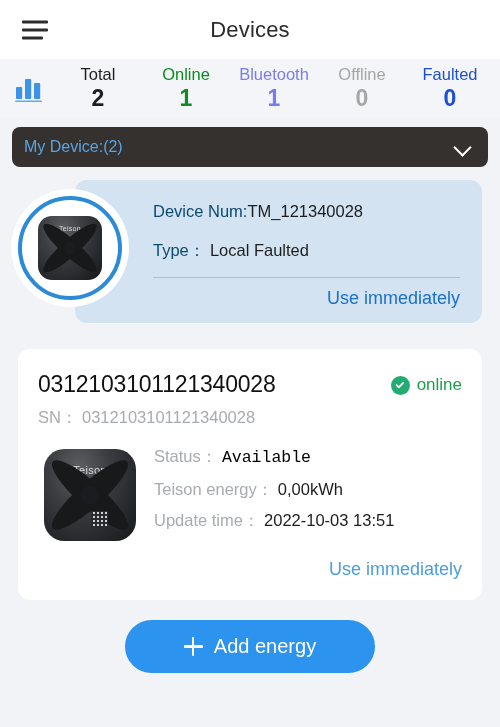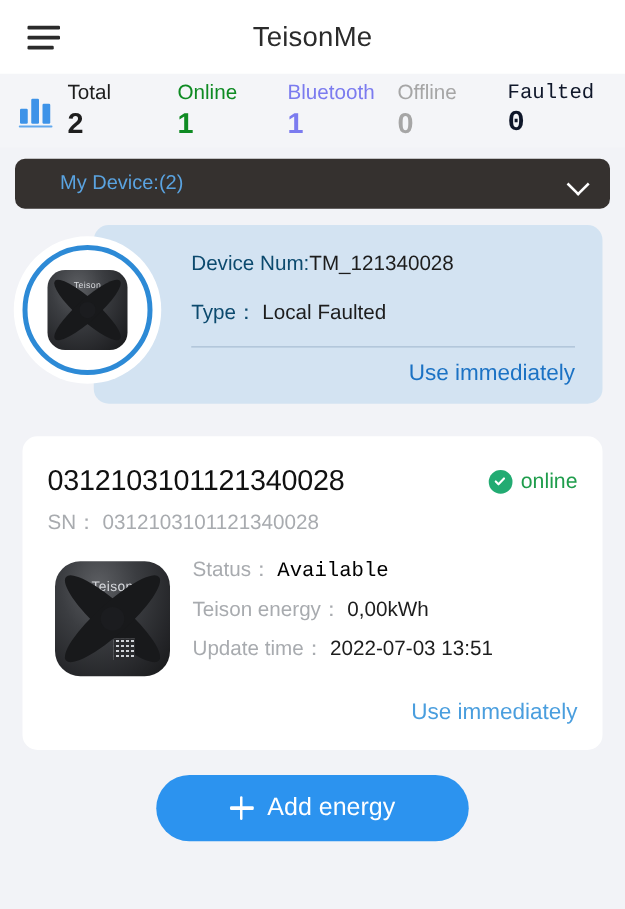--- a/index.html
+++ b/index.html
@@ -29,34 +29,34 @@
     width: 100%; text-align: center; font-size: 22px; color: #2b2b2b; letter-spacing: .2px;
   }
 
   
   .stats {
     height: 59px; background: #f4f5f8;
     display: flex; align-items: center; padding: 0 6px 0 4px;
   }
   .chart-icon { width: 50px; flex: 0 0 50px; display: flex; justify-content: center; }
   .chart-icon svg { display: block; }
-  .stat { flex: 1 1 0; line-height: 1.12; }
+  .stat { flex: 1 1 0; text-align: center; line-height: 1.12; }
   .stat-label { font-size: 16.5px; }
   .stat-value { font-size: 23px; font-weight: bold; margin-top: 2px; }
   .s-total .stat-label, .s-total .stat-value { color: #1e1e1e; }
   .s-online .stat-label, .s-online .stat-value { color: #0f8b23; }
   .s-bt .stat-label, .s-bt .stat-value { color: #7b7bef; }
   .s-off .stat-label, .s-off .stat-value { color: #a6a6a6; }
-  .s-fault .stat-label, .s-fault .stat-value { color: #0f172a; font-family: Liberation Mono, monospace; }
+  .s-fault .stat-label, .s-fault .stat-value { color: #1d4ed8; }
 
   
   .group-bar {
     margin: 9px 12px 0 12px; height: 40px; background: #35312f;
     border-radius: 8px; display: flex; align-items: center;
-    padding: 0 16px 0 36px; cursor: pointer; gap: 48px;
+    padding: 0 16px 0 12px; cursor: pointer; gap: 48px;
   }
   .group-bar-label { flex: 1; color: #5aa3e0; font-size: 16px; }
   .chev { width: 18px; height: 18px; position: relative; }
   .chev::before {
     content: ""; position: absolute; left: 2px; top: 3px;
     width: 11px; height: 11px; border-right: 2.4px solid #ffffff;
     border-bottom: 2.4px solid #ffffff; transform: rotate(45deg);
   }
 
   
@@ -156,21 +156,21 @@
 <body>
 
 <div class="screen">
 
   <div class="appbar">
     <div class="hamburger">
       <span></span>
       <span></span>
       <span></span>
     </div>
-    <div class="appbar-title">TeisonMe</div>
+    <div class="appbar-title">Devices</div>
   </div>
 
   <div class="stats">
     <div class="chart-icon">
       <svg width="30" height="28" viewBox="0 0 30 28" aria-hidden="true">
         <rect x="2" y="12" width="6.2" height="12" rx="1" fill="#3d93e8"></rect>
         <rect x="11" y="4" width="6.2" height="20" rx="1" fill="#3d93e8"></rect>
         <rect x="20" y="8" width="6.2" height="16" rx="1" fill="#3d93e8"></rect>
         <rect x="1" y="25.4" width="27" height="1.6" rx="0.8" fill="#62a9ee"></rect>
       </svg>
@@ -259,21 +259,21 @@
         <div class="row">
           <span class="k">Status：</span>
           <span class="v v-avail">Available</span>
         </div>
         <div class="row">
           <span class="k">Teison energy：</span>
           <span class="v">0,00kWh</span>
         </div>
         <div class="row">
           <span class="k">Update time：</span>
-          <span class="v">2022-07-03 13:51</span>
+          <span class="v">2022-10-03 13:51</span>
         </div>
       </div>
     </div>
 
     <div class="use-link-white">Use immediately</div>
   </div>
 
   <div class="add-wrap">
     <button class="add-btn">
       <span class="plus"></span>

